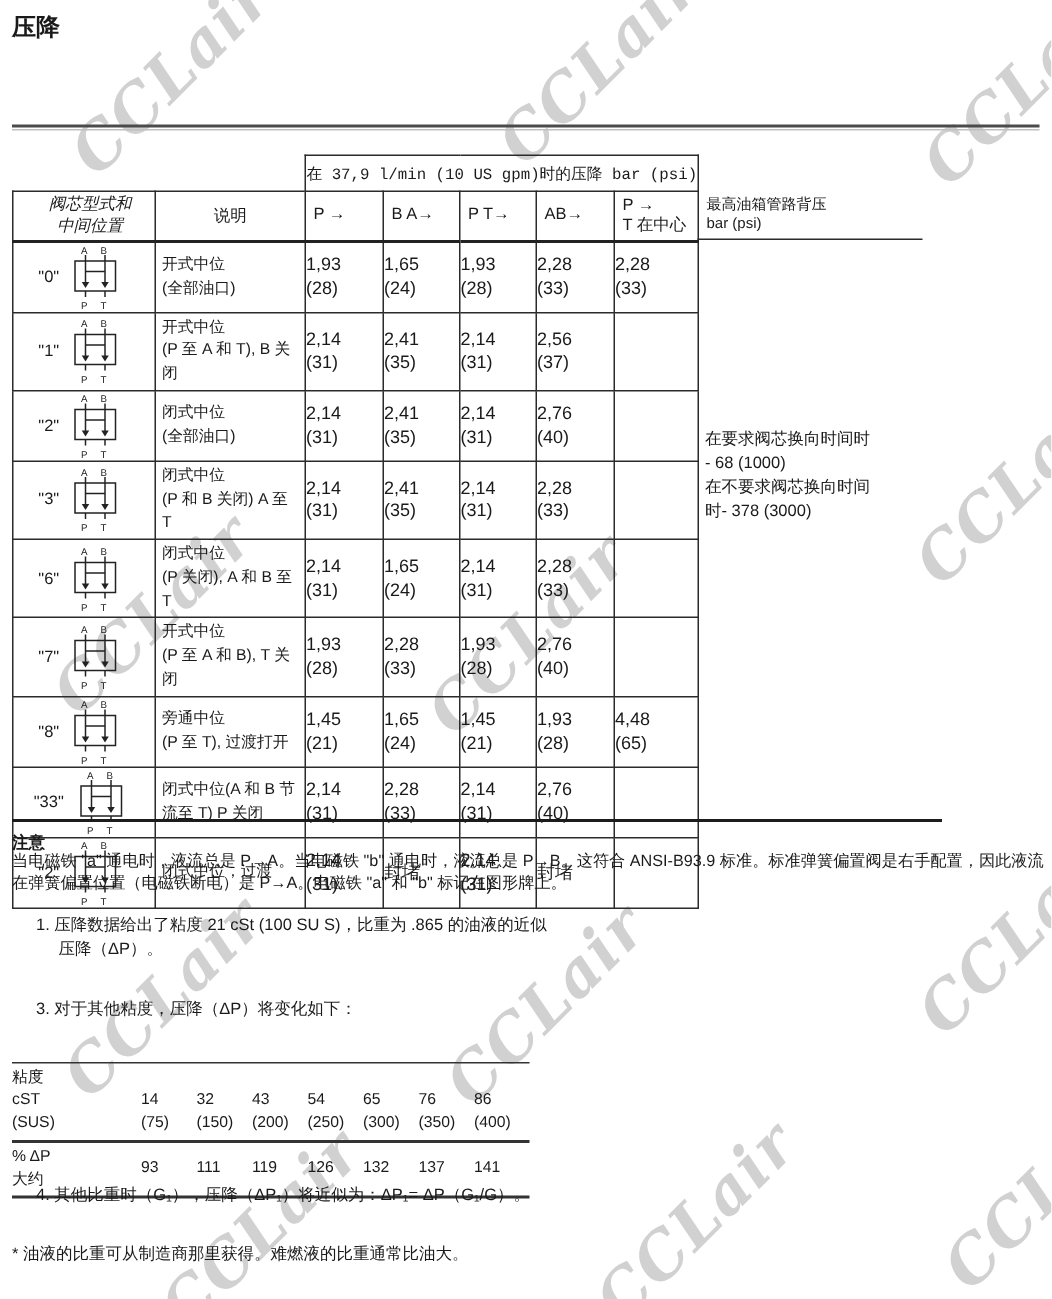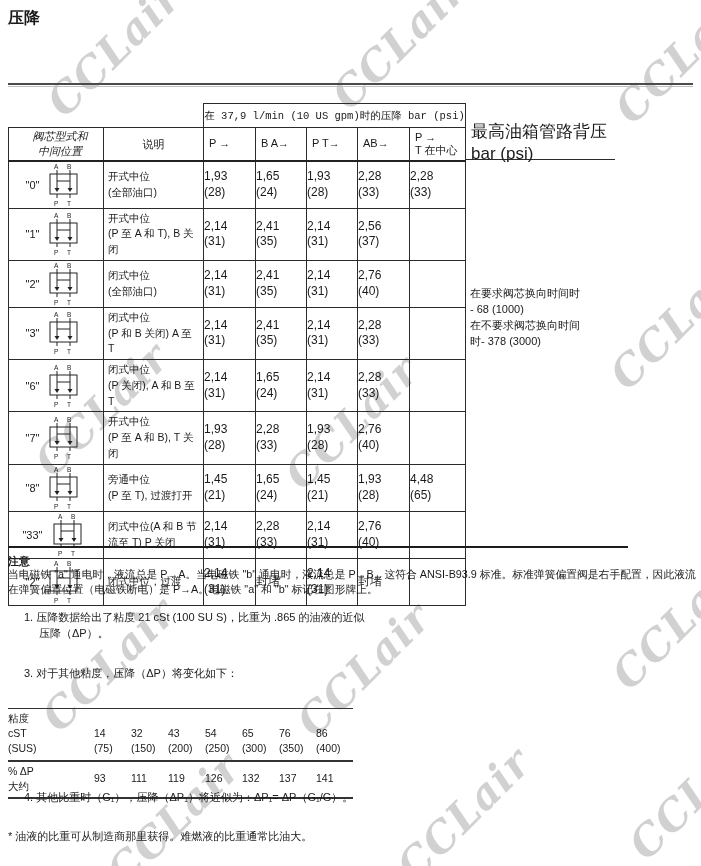--- a/index.html
+++ b/index.html
@@ -38,21 +38,21 @@
   .num  { font-size:12px; white-space:pre-line; line-height:1.3; }
   svg.spool { display:block; }
   svg.spool line, svg.spool rect, svg.spool polyline { stroke:#222; stroke-width:1; fill:none; }
   svg.spool polygon { fill:#222; }
   svg.spool text { font-size:6.5px; fill:#222; font-family:"Liberation Sans","DejaVu Sans",sans-serif; }
 
   
   .bp-col { position:absolute; left:465px; top:103px; width:150px; height:445px; }
   .bp-hdr { margin-top:24px; height:33px; border-bottom:1px solid #2b2b2b;
             display:flex; align-items:center; padding-left:6px;
-            font-size:17px; white-space:pre-line; line-height:1.3; }
+            font-size:10px; white-space:pre-line; line-height:1.3; }
   .bp-body { position:relative; height:388px; }
   .bp-mid  { position:absolute; top:126px; left:5px; width:142px;
              font-size:11px; line-height:1.45; white-space:pre-line; }
   .bp-last { position:absolute; top:340px; left:5px; width:142px;
              font-size:11px; line-height:1.45; }
 
   .heavyline { position:absolute; left:8px; top:546px; width:620px; border-top:2px solid #1c1c1c; }
 
   
   .notice-title { position:absolute; left:8px; top:554px; font-size:11px; font-weight:bold; }

